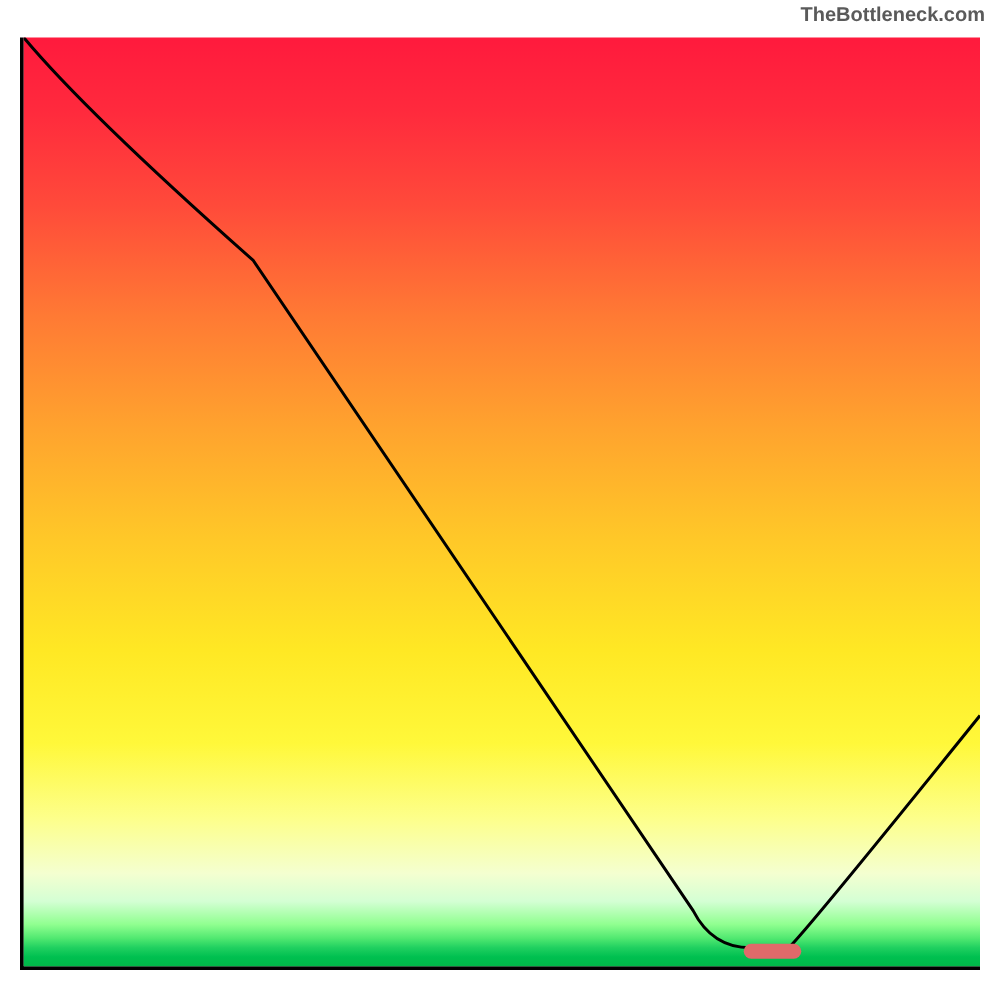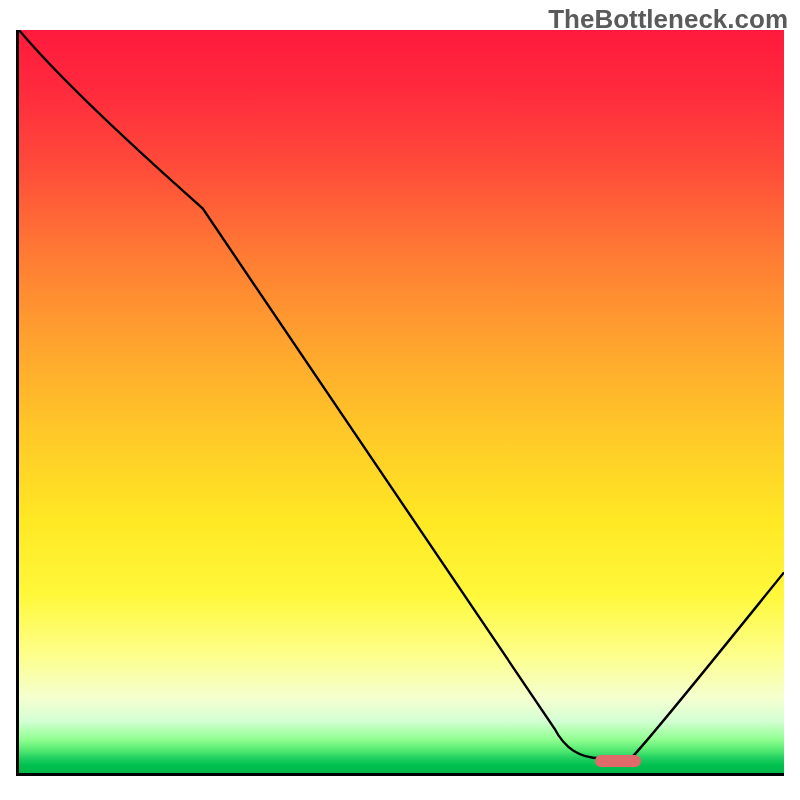--- a/index.html
+++ b/index.html
@@ -7,21 +7,21 @@
     width: 800px;
     height: 800px;
     background: #ffffff;
     position: relative;
     font-family: Arial, sans-serif;
   }
   .watermark {
     position: absolute;
     top: 4px;
     right: 12px;
-    font-size: 26px;
+    font-size: 16px;
     font-weight: bold;
     color: #5a5a5a;
     z-index: 10;
   }
   .plot-area {
     position: absolute;
     left: 16px;
     top: 30px;
     width: 768px;
     height: 746px;

